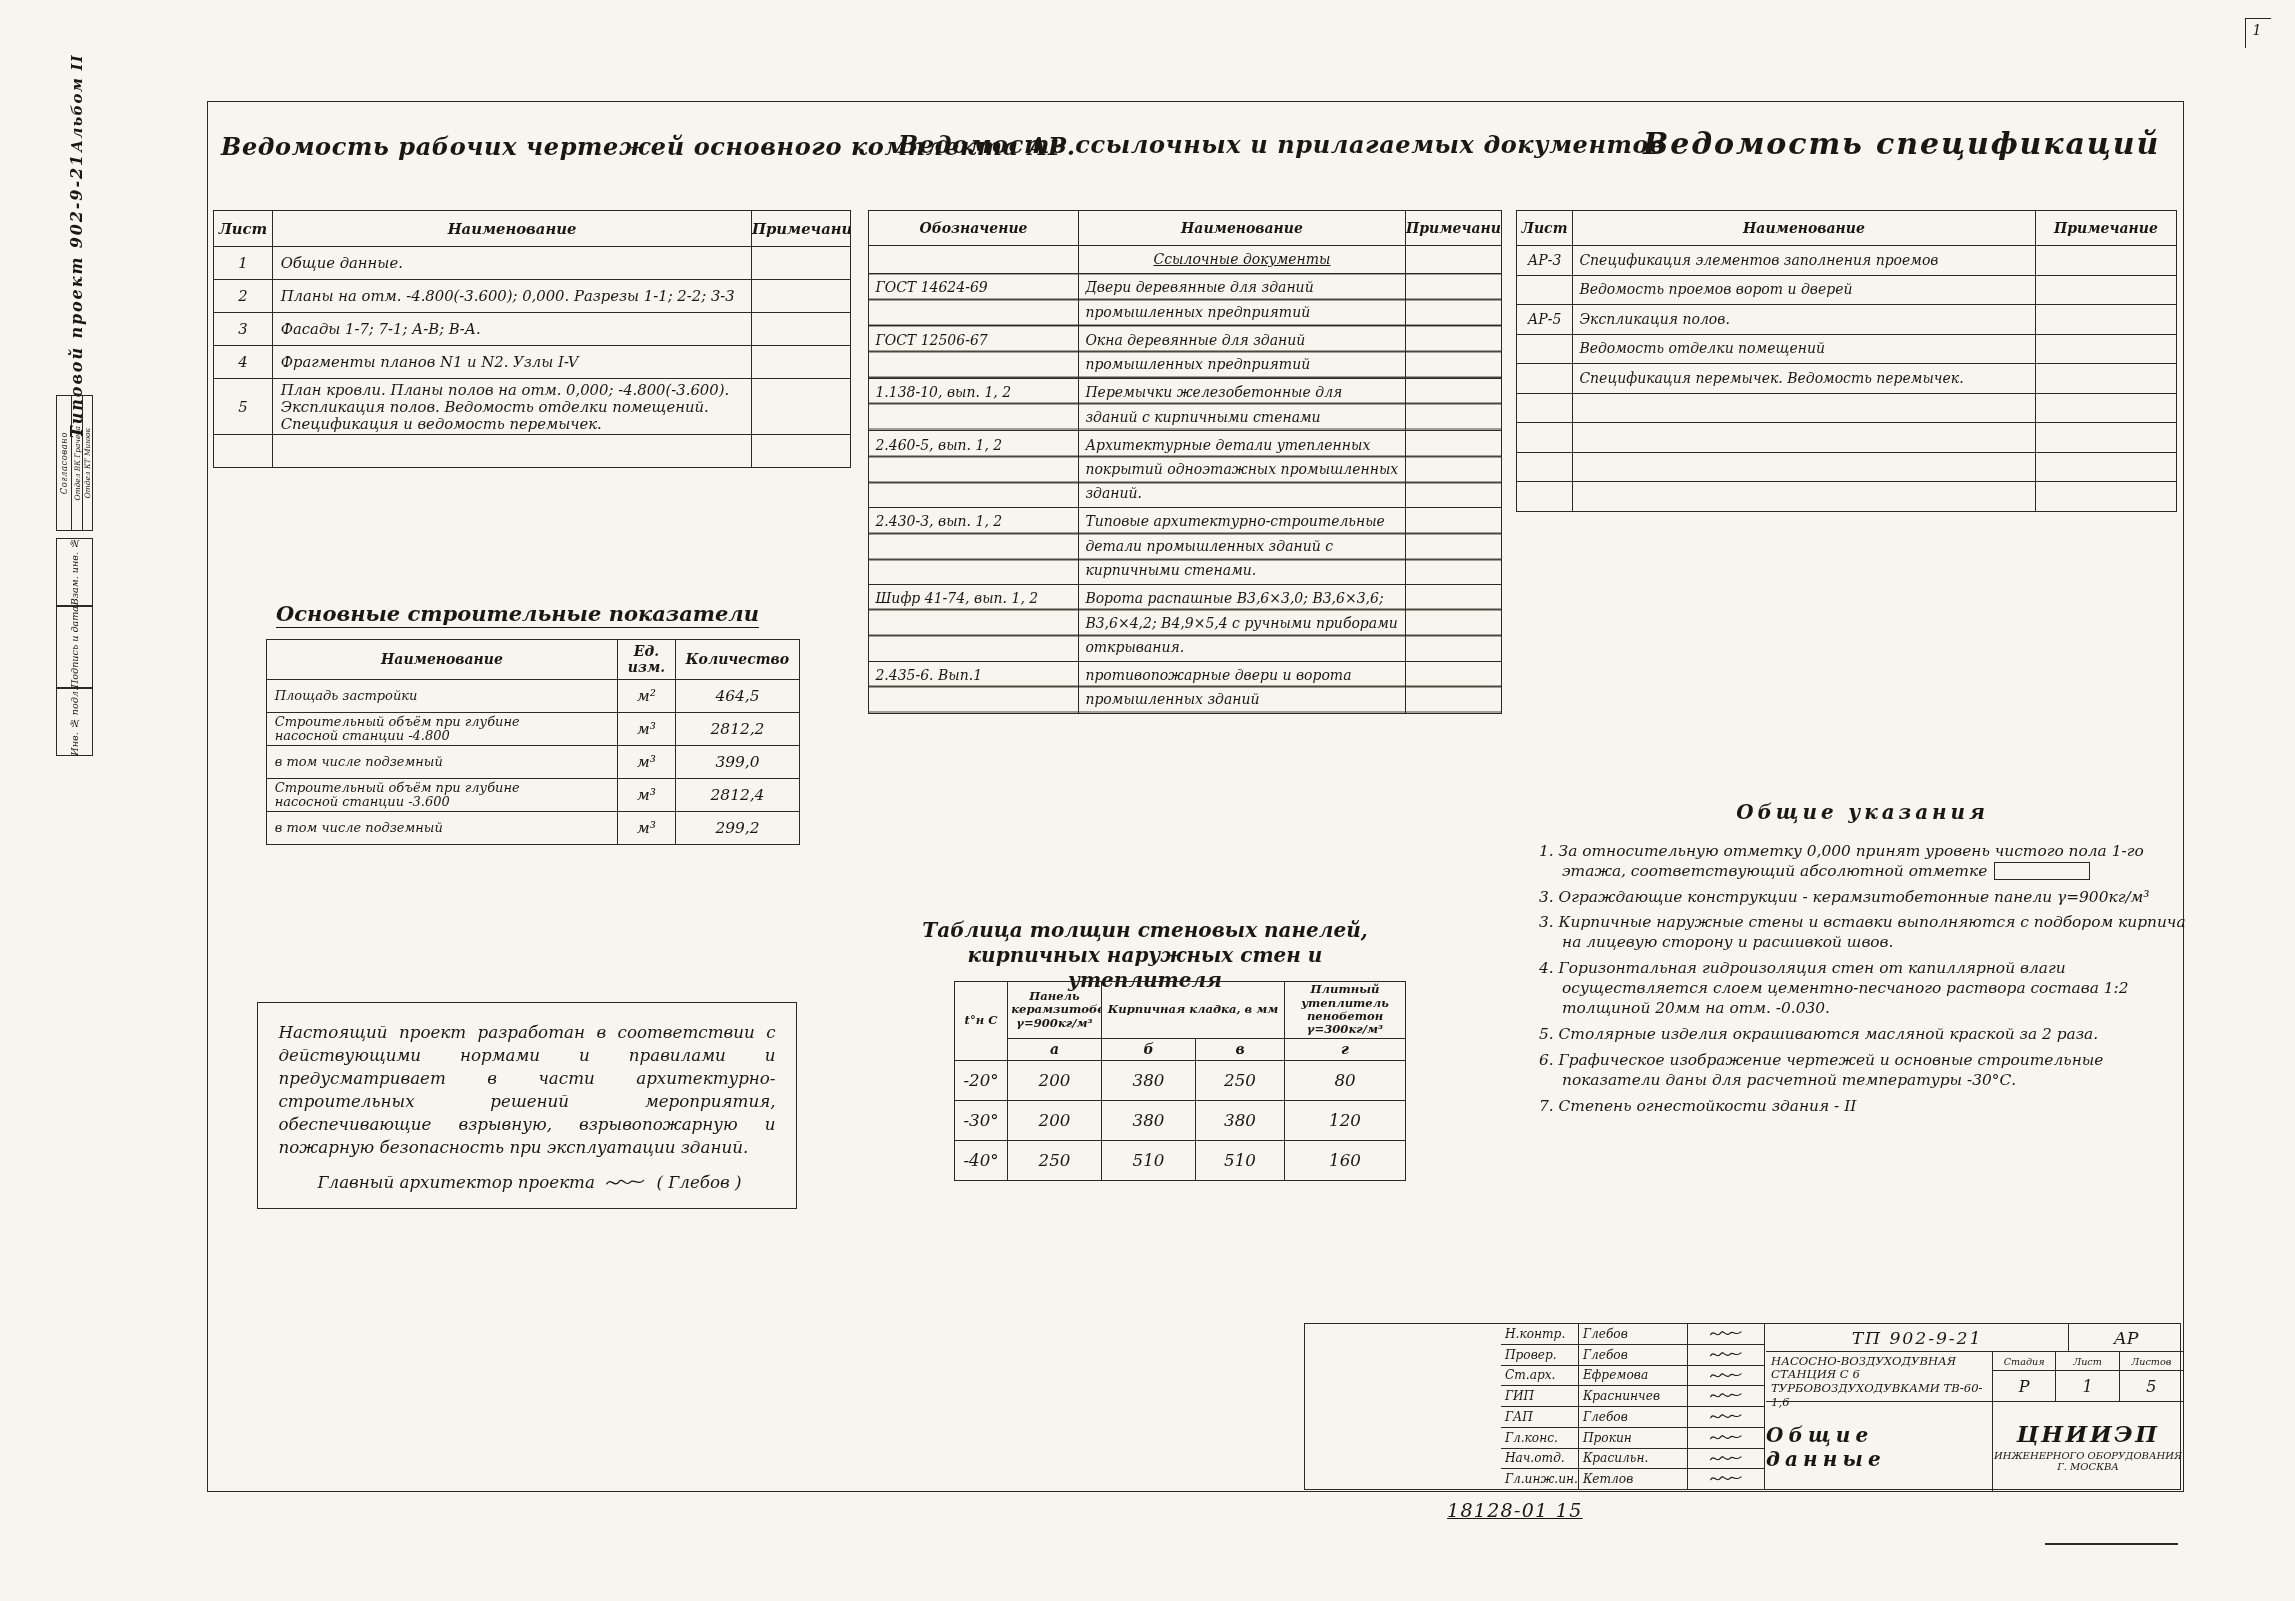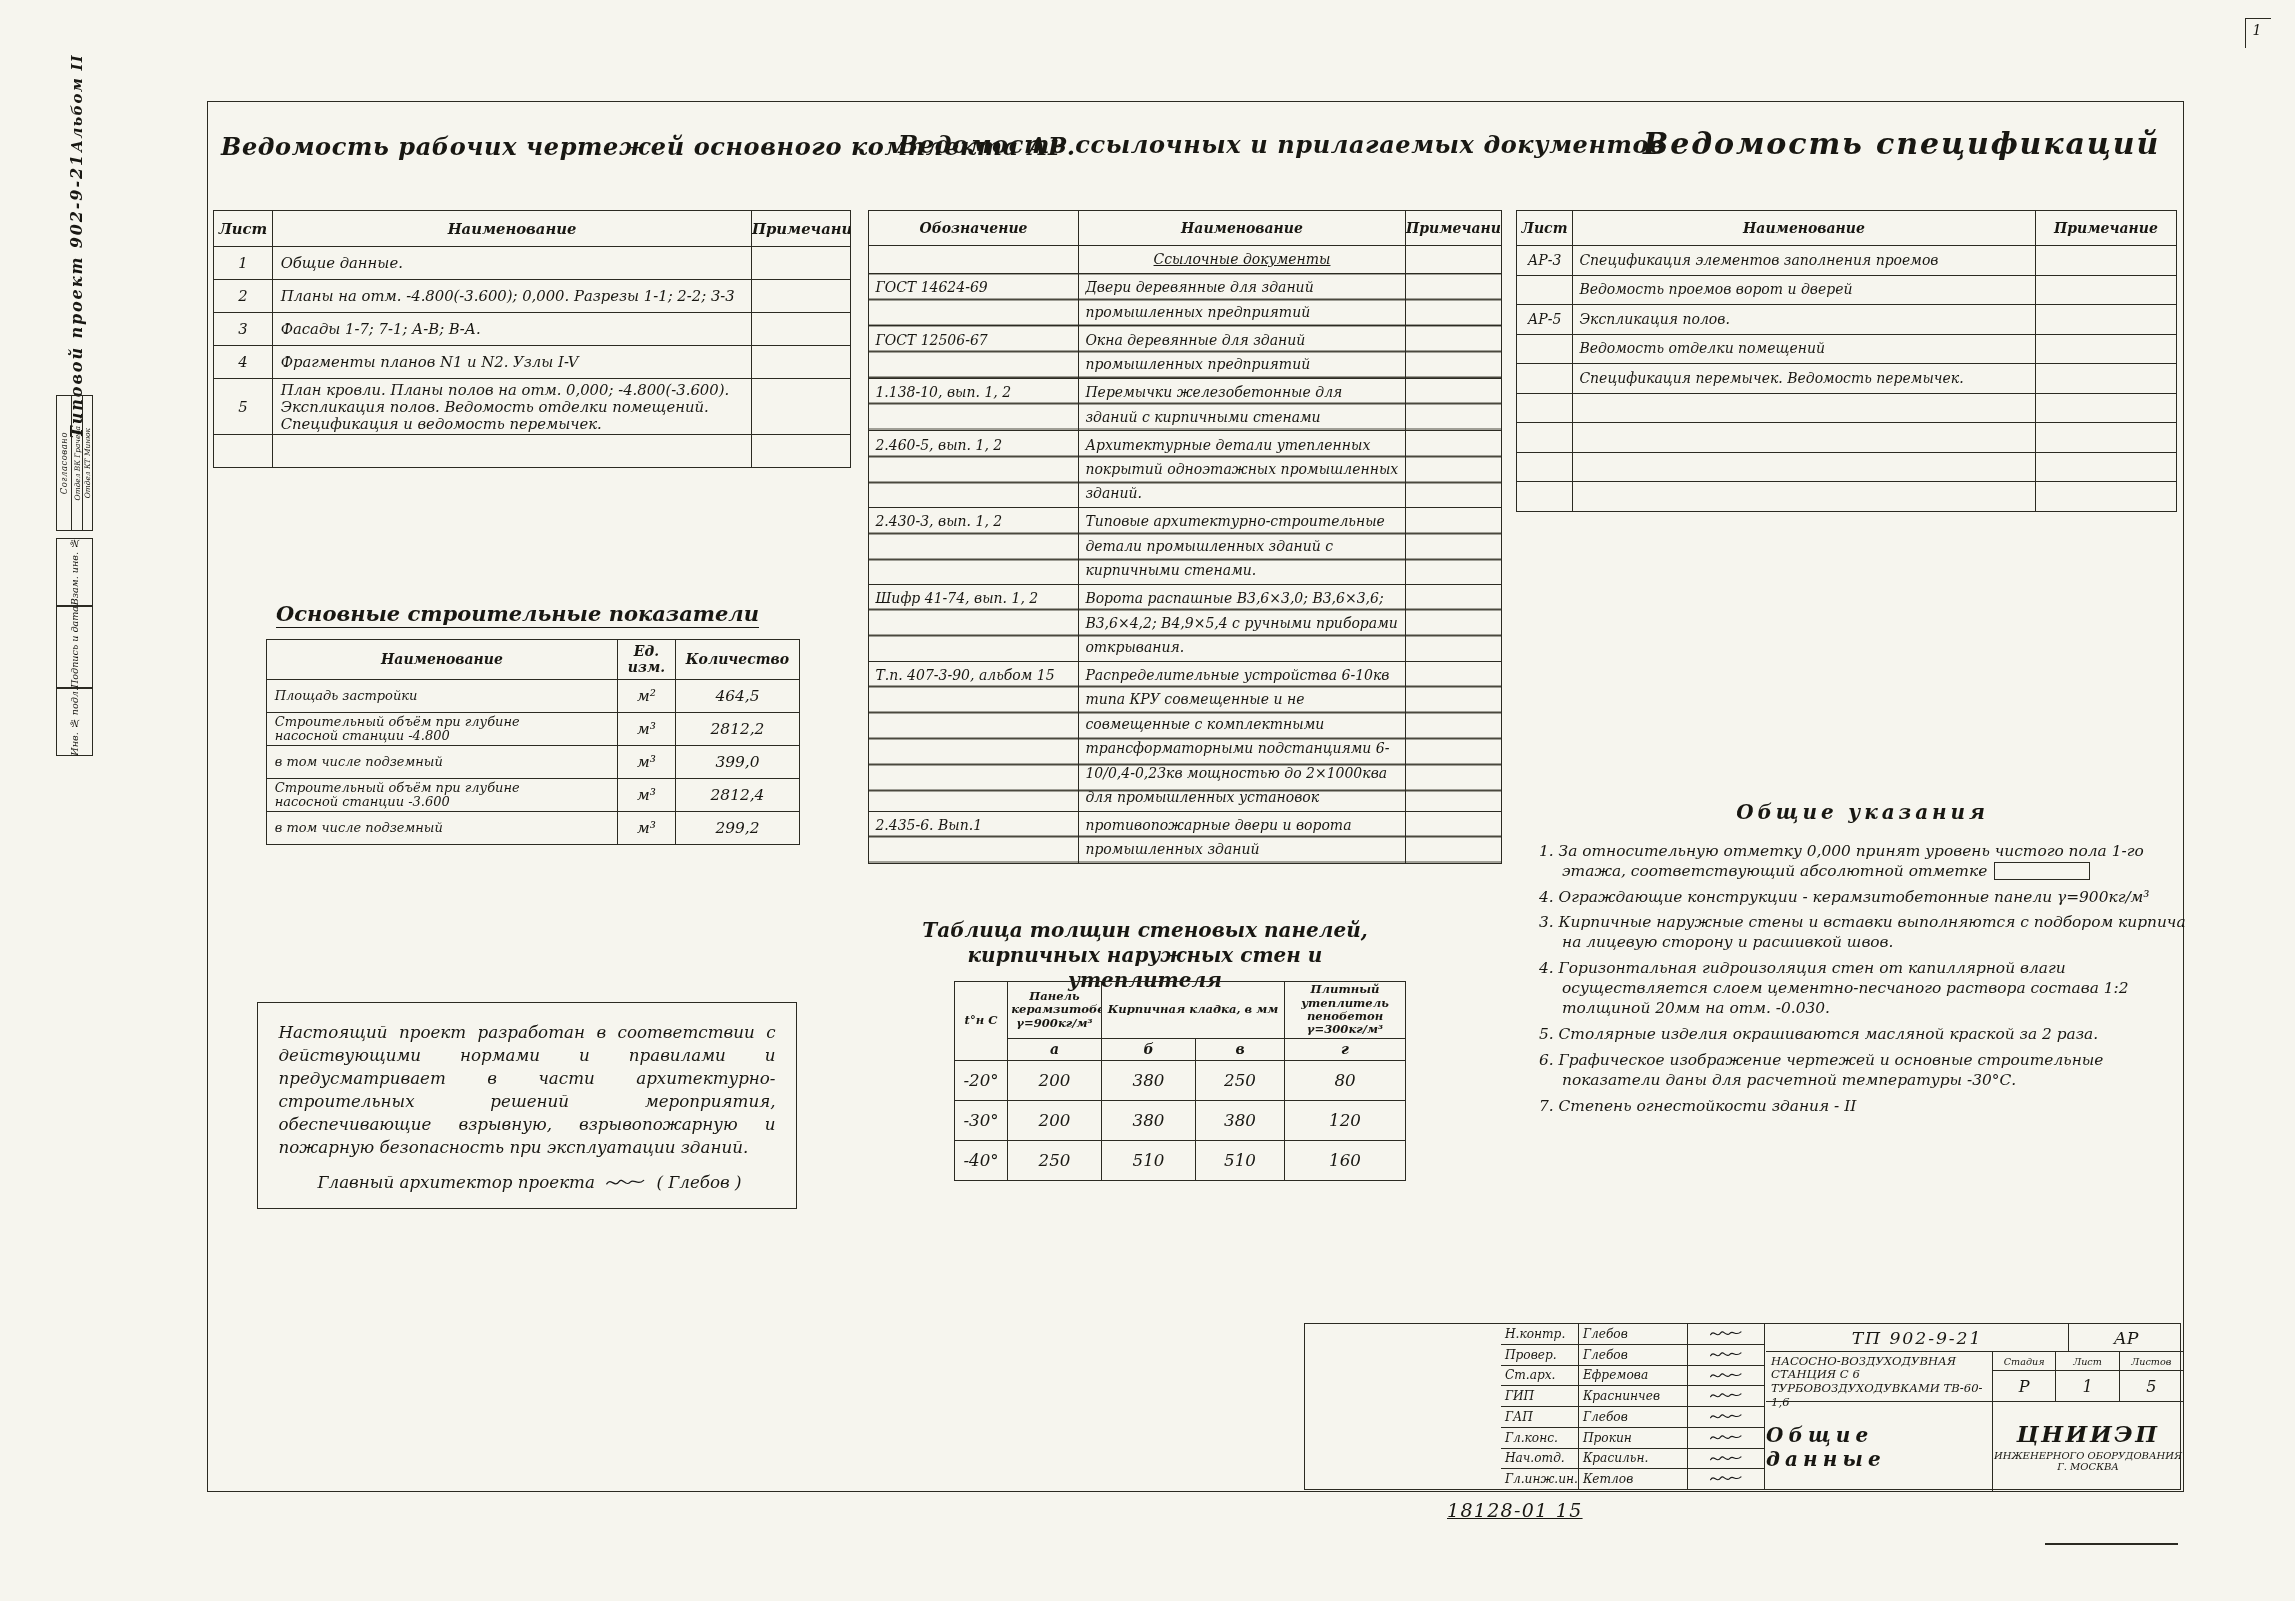--- a/index.html
+++ b/index.html
@@ -222,25 +222,20 @@
           <td>Типовые архитектурно-строительные детали промышленных зданий с кирпичными стенами.</td>
           <td></td>
         </tr>
 
         <tr>
           <td>Шифр 41-74, вып. 1, 2</td>
           <td>Ворота распашные В3,6×3,0; В3,6×3,6; В3,6×4,2; В4,9×5,4 с ручными приборами открывания.</td>
           <td></td>
         </tr>
 
-        <tr>
-          <td>Т.п. 407-3-90, альбом 15</td>
-          <td>Распределительные устройства 6-10кв типа КРУ совмещенные и не совмещенные с комплектными трансформаторными подстанциями 6-10/0,4-0,23кв мощностью до 2×1000ква для промышленных установок</td>
-          <td></td>
-        </tr>
 
         <tr>
           <td>2.435-6. Вып.1</td>
           <td>противопожарные двери и ворота промышленных зданий</td>
           <td></td>
         </tr>
       </tbody>
   </table>
 
   <table class="t-specs">
@@ -424,21 +419,21 @@
           <td>510</td>
           <td>510</td>
           <td>160</td>
         </tr>
       </tbody>
   </table>
 
   <div class="notes">
     <div class="notes-title">Общие указания</div>
     <div class="note-item"><span>1. За относительную отметку 0,000 принят уровень чистого пола 1-го этажа, соответствующий абсолютной отметке</span><span class="blank-box"></span></div>
-    <div class="note-item"><span>4. Ограждающие конструкции - керамзитобетонные панели γ=900кг/м³</span></div>
+    <div class="note-item"><span>3. Ограждающие конструкции - керамзитобетонные панели γ=900кг/м³</span></div>
     <div class="note-item"><span>3. Кирпичные наружные стены и вставки выполняются с подбором кирпича на лицевую сторону и расшивкой швов.</span></div>
     <div class="note-item"><span>4. Горизонтальная гидроизоляция стен от капиллярной влаги осуществляется слоем цементно-песчаного раствора состава 1:2 толщиной 20мм на отм. -0.030.</span></div>
     <div class="note-item"><span>5. Столярные изделия окрашиваются масляной краской за 2 раза.</span></div>
     <div class="note-item"><span>6. Графическое изображение чертежей и основные строительные показатели даны для расчетной температуры -30°С.</span></div>
     <div class="note-item"><span>7. Степень огнестойкости здания - II</span></div>
   </div>
 
   <div class="stamp">
     <div class="st-colb">
 

